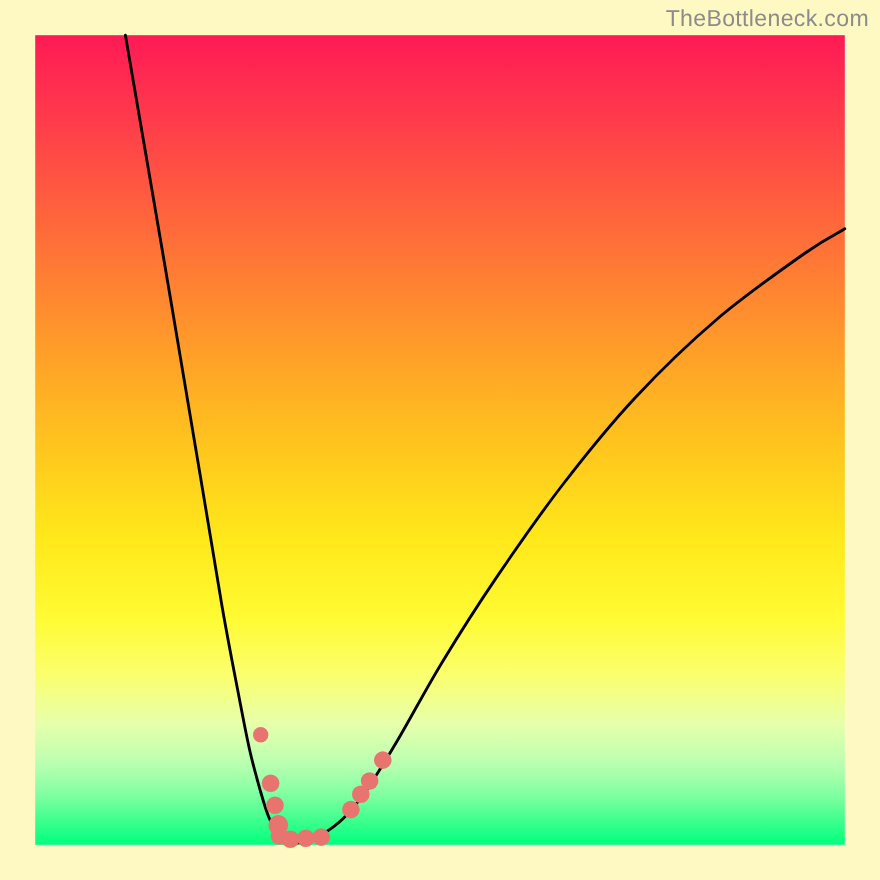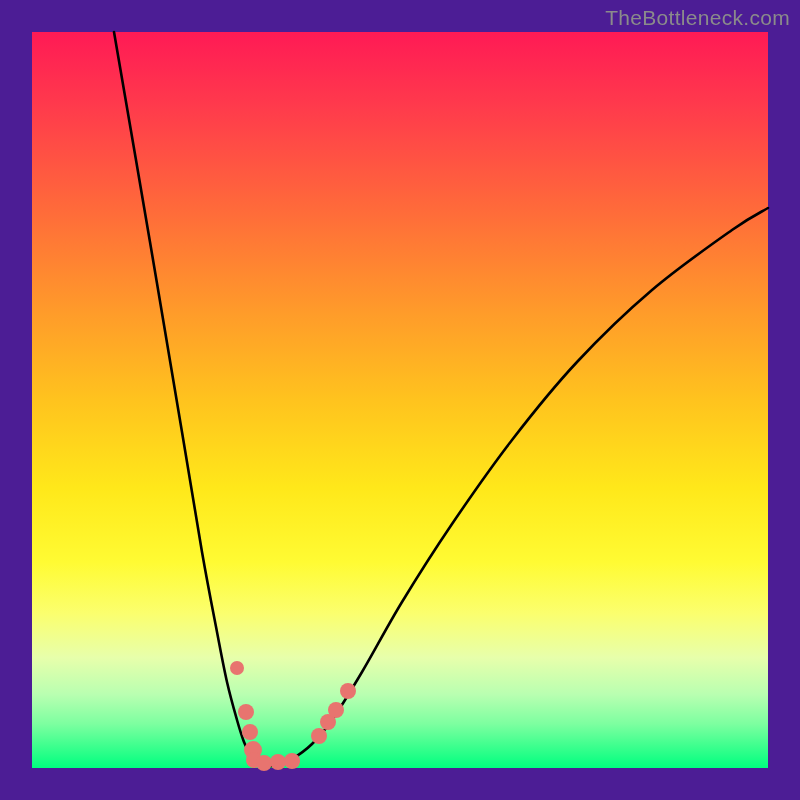--- a/index.html
+++ b/index.html
@@ -10,21 +10,21 @@
     overflow: hidden;
     background: #000;
     font-family: Arial, Helvetica, sans-serif;
   }
   .frame {
     position: absolute;
     top: 0;
     left: 0;
     width: 800px;
     height: 800px;
-    background: #4c1d95;
+    background: #fef9c3;
   }
   .plot {
     position: absolute;
     top: 32px;
     left: 32px;
     width: 736px;
     height: 736px;
     background: linear-gradient(to bottom,
       #ff1a55 0%,
       #ff3a4c 10%,

